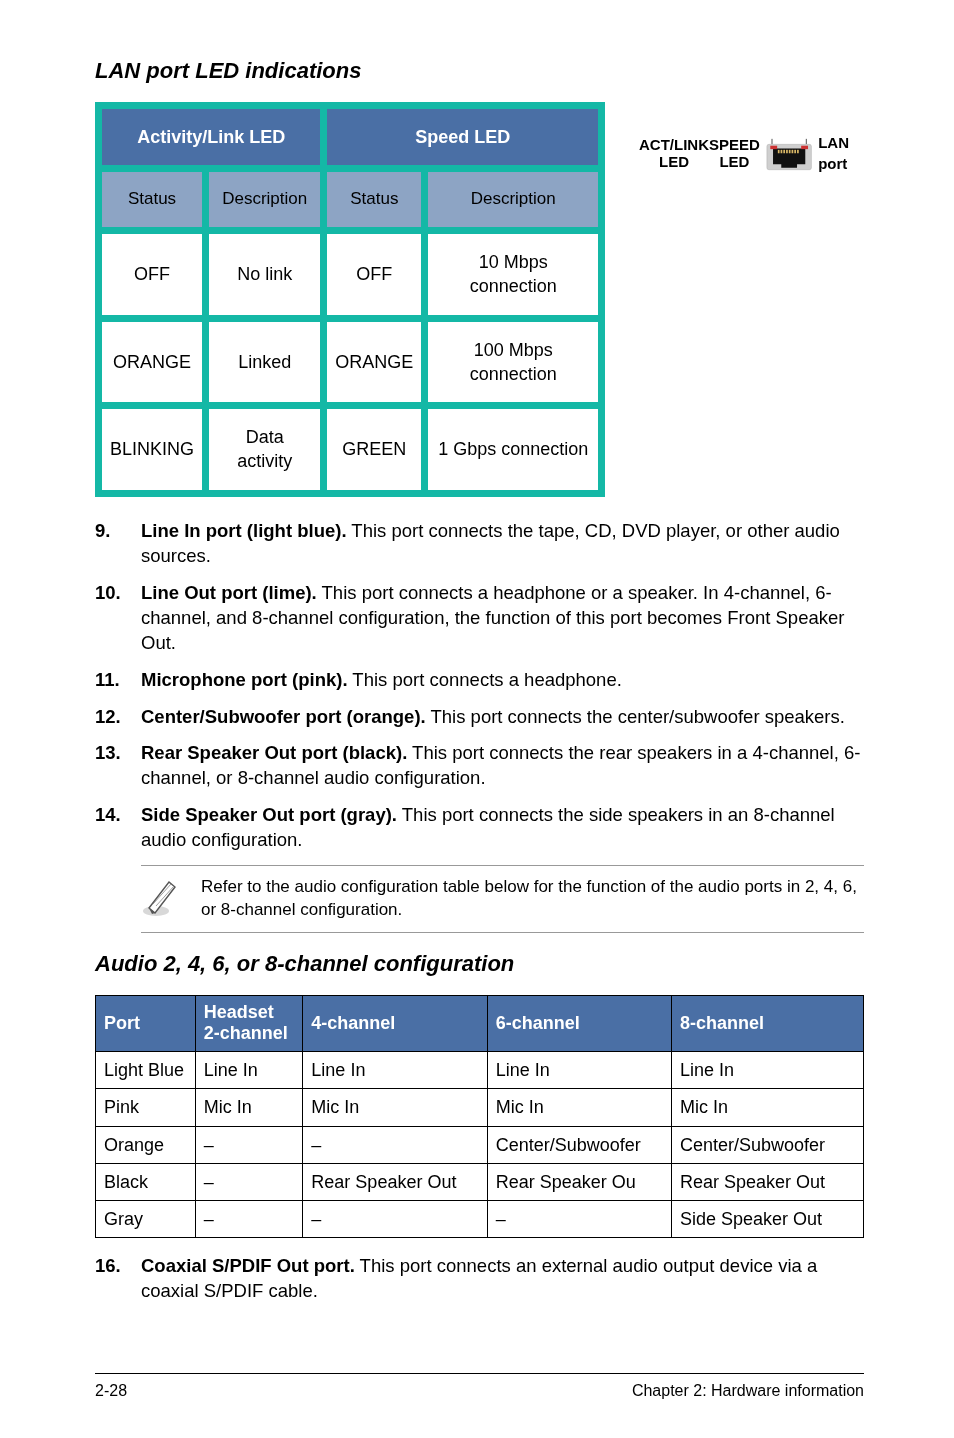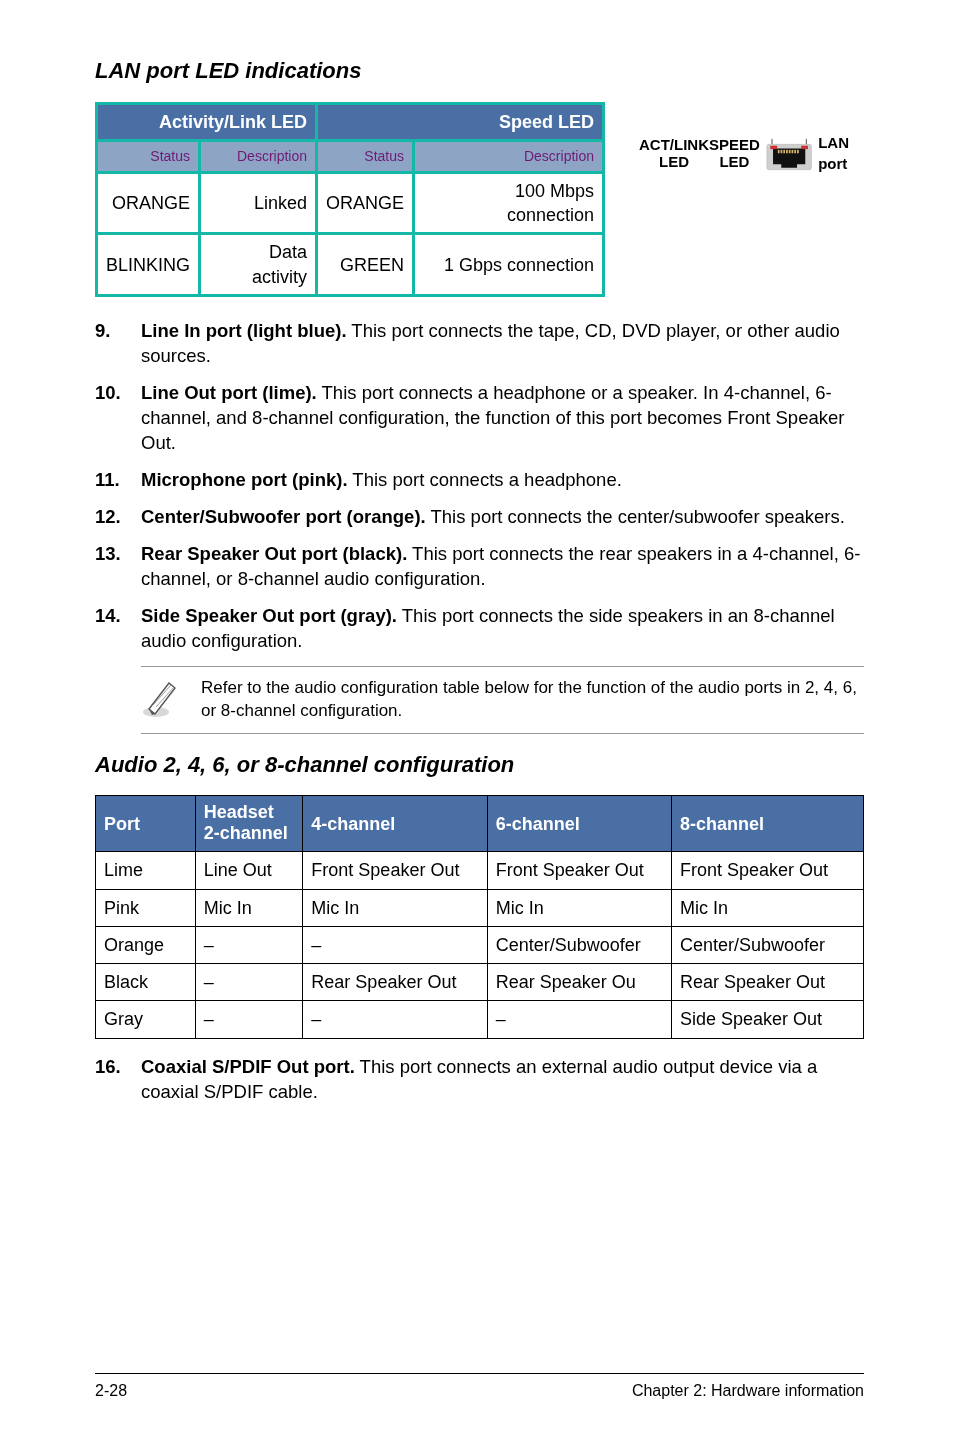--- a/index.html
+++ b/index.html
@@ -7,23 +7,23 @@
   --page-h: 1438px;
   --tblue: #4A6FA5;
   --text: #000;
 }
 html,body {margin:0;padding:0;background:#fff;color:var(--text);font-family:Arial,Helvetica,sans-serif;font-size:18.5px;line-height:1.35;}
 .page {width:var(--page-w);height:var(--page-h);position:relative;box-sizing:border-box;padding:56px 90px 0 95px;}
 h3.section {font-size:22px;font-weight:bold;margin:0 0 16px 0;font-style:italic;}
 
 .lan-row {display:flex;align-items:flex-start;gap:34px;}
 table.led {border-collapse:collapse;width:510px;}
-table.led th, table.led td {border:3px solid #14b8a6;padding:5px 8px;text-align:right;font-size:18px;}
+table.led th, table.led td {border:7px solid #14b8a6;padding:16px 8px;text-align:center;font-size:18px;}
 table.led th {background:var(--tblue);color:#fff;font-weight:bold;}
-table.led th.sub {background:#8da4c4;color:#701a75;font-weight:normal;font-size:14px;}
+table.led th.sub {background:#8da4c4;color:#000000;font-weight:normal;font-size:17px;}
 .lan-figure {display:flex;align-items:center;font-size:15px;font-weight:bold;width:210px;}
 .lan-figure .labels {display:flex;justify-content:space-between;width:170px;text-align:center;line-height:1.1;}
 .lan-figure svg {margin-top:4px;display:block;}
 .lan-figure .caption {margin-top:0;}
 
 ol.spec {margin:22px 0 6px 0;padding:0;list-style:none;}
 ol.spec > li {display:flex;margin:0 0 12px 0;}
 ol.spec > li .num {font-weight:bold;width:46px;flex:0 0 46px;}
 ol.spec > li .body {flex:1;}
 ol.spec > li .body b {font-weight:bold;}
@@ -56,20 +56,26 @@
       <tbody>
           <tr>
         <th colspan="2">Activity/Link LED</th>
         <th colspan="2">Speed LED</th>
       </tr>
       <tr>
         <th class="sub">Status</th>
         <th class="sub">Description</th>
         <th class="sub">Status</th>
         <th class="sub">Description</th>
+      </tr>
+      <tr>
+        <td>OFF</td>
+        <td>No link</td>
+        <td>OFF</td>
+        <td>10 Mbps connection</td>
       </tr>
       <tr>
         <td>ORANGE</td>
         <td>Linked</td>
         <td>ORANGE</td>
         <td>100 Mbps connection</td>
       </tr>
       <tr>
         <td>BLINKING</td>
         <td>Data activity</td>
@@ -154,25 +160,25 @@
   <table class="audio">
     <tbody>
         <tr>
       <th style="width:13%">Port</th>
       <th style="width:14%"><span class="stack"><span>Headset</span><br><span>2-channel</span></span></th>
       <th style="width:24%">4-channel</th>
       <th style="width:24%">6-channel</th>
       <th style="width:25%">8-channel</th>
     </tr>
     <tr>
-      <td>Lime</td>
-      <td>Line Out</td>
-      <td>Front Speaker Out</td>
-      <td>Front Speaker Out</td>
-      <td>Front Speaker Out</td>
+      <td>Light Blue</td>
+      <td>Line In</td>
+      <td>Line In</td>
+      <td>Line In</td>
+      <td>Line In</td>
     </tr>
     <tr>
       <td>Pink</td>
       <td>Mic In</td>
       <td>Mic In</td>
       <td>Mic In</td>
       <td>Mic In</td>
     </tr>
     <tr>
       <td>Orange</td>

